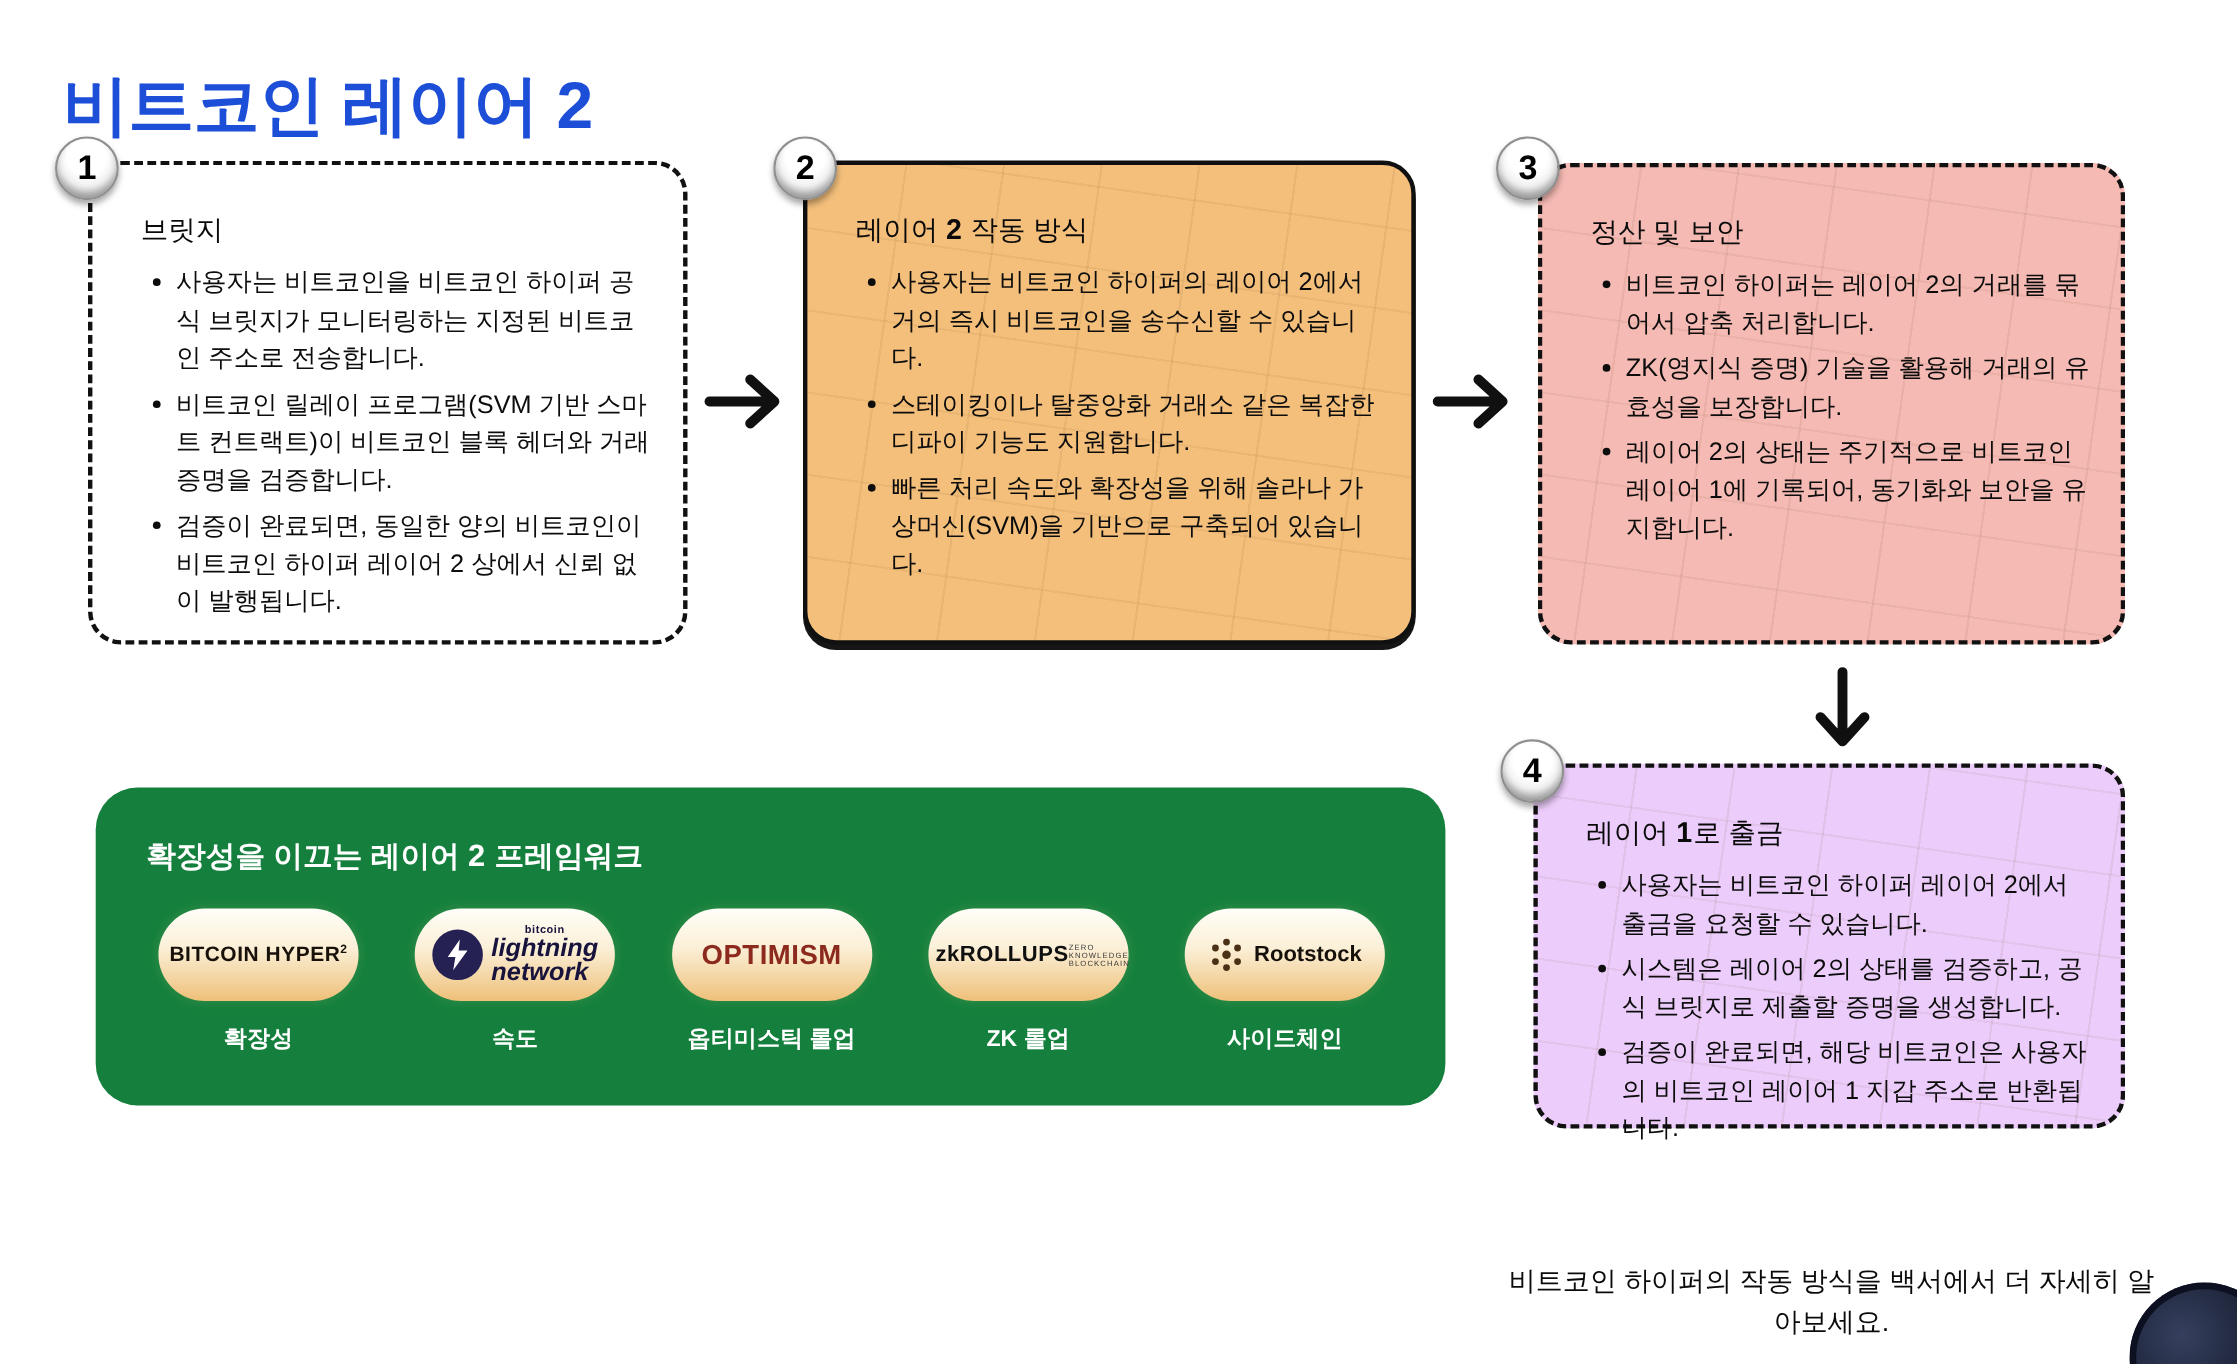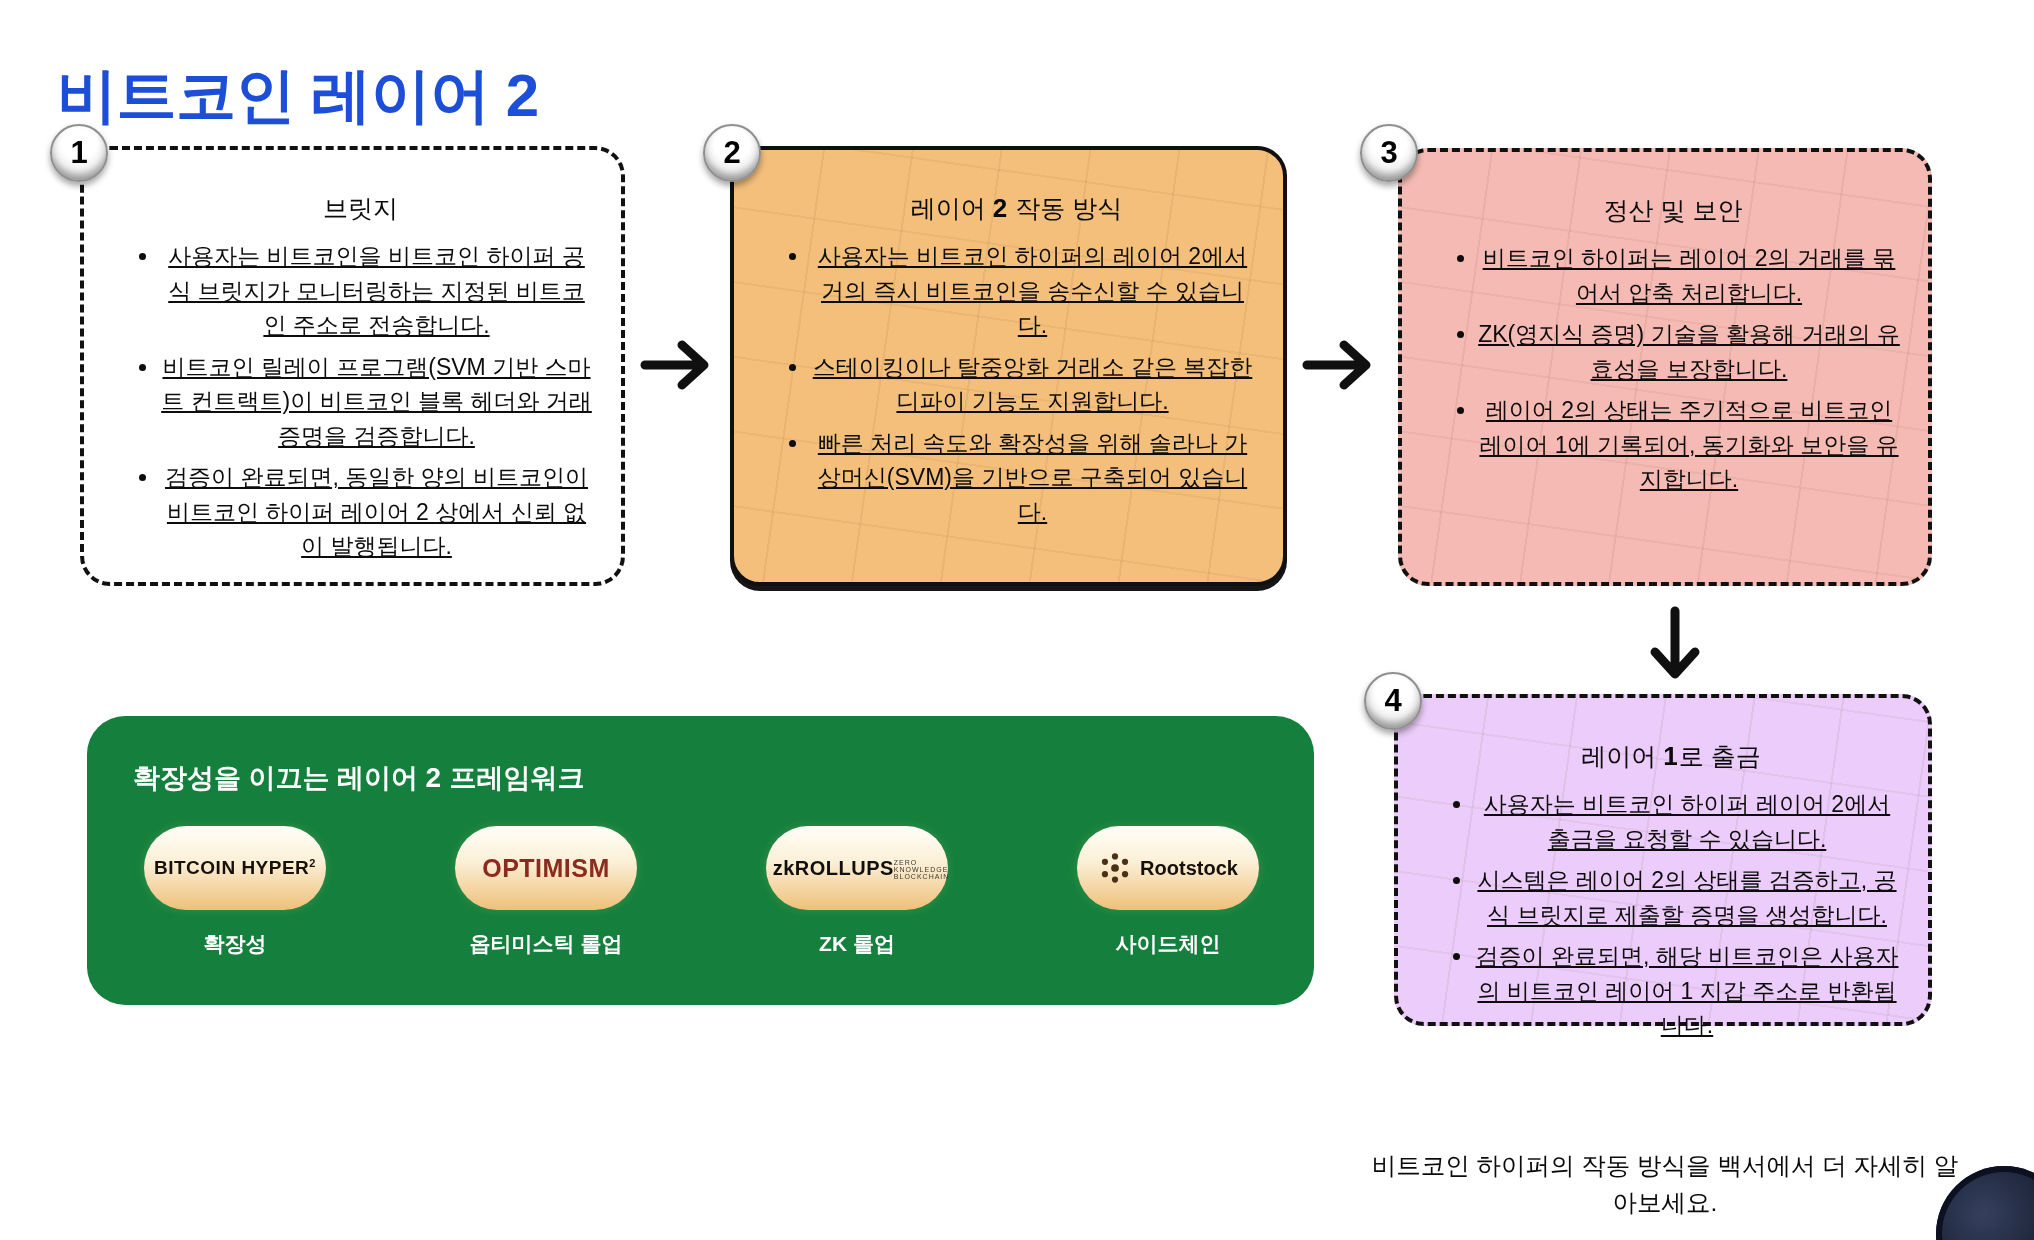--- a/index.html
+++ b/index.html
@@ -5,35 +5,35 @@
   html,body{margin:0;padding:0;background:#fff;}
   .canvas{
     position:relative;width:2034px;height:1240px;overflow:hidden;
     font-family:"Liberation Sans","DejaVu Sans",sans-serif;color:#0c0c0c;
     background:#fff;
   }
   .page-title{position:absolute;left:57px;top:16px;font-size:60px;font-weight:700;letter-spacing:-0.5px;color:#1d4ed8;}
   .blocky{font-weight:900;letter-spacing:1px;}
 
   
-  .step-box{position:absolute;box-sizing:border-box;border-radius:30px;padding:42px 28px 20px 44px;text-align:center;}
+  .step-box{position:absolute;box-sizing:border-box;border-radius:30px;padding:42px 28px 20px 44px;}
   .step-box.texture::before{
     content:"";position:absolute;inset:0;border-radius:24px;pointer-events:none;
     background:
       repeating-linear-gradient(98deg, rgba(90,50,10,0.07) 0 2px, transparent 2px 88px),
       repeating-linear-gradient(8deg, rgba(90,50,10,0.06) 0 2px, transparent 2px 74px);
   }
   #box-bridge{left:80px;top:146px;width:545px;height:440px;background:#ffffff;border:4px dashed #111;}
   #box-layer2{left:730px;top:146px;width:557px;height:440px;background:#f3bf7b;border:4px solid #101010;box-shadow:0 5px 0 rgba(10,10,10,0.95);}
   #box-settlement{left:1398px;top:148px;width:534px;height:438px;background:#f5bab3;border:4px dashed #111;}
   #box-withdraw{left:1394px;top:694px;width:538px;height:332px;background:#ecccfa;border:4px dashed #111;}
 
   .step-heading{font-size:25px;font-weight:500;margin:0 0 14px 0;color:#0a0a0a;}
   .step-heading .blocky{font-size:26px;}
-  .step-box ul{margin:0;padding-left:32px;text-decoration:underline;}
+  .step-box ul{margin:0;padding-left:32px;}
   .step-box li{font-size:23px;line-height:1.5;margin-bottom:7px;}
 
   
   .num-ball{
     position:absolute;width:58px;height:58px;border-radius:50%;z-index:6;
     background:radial-gradient(circle at 50% 30%, #ffffff 38%, #f0f0f0 58%, #b5b5b5 90%, #8a8a8a 100%);
     border:2px solid #8f8f8f;box-sizing:border-box;
     display:flex;align-items:center;justify-content:center;
     font-size:31px;font-weight:900;color:#000;
     box-shadow:0 4px 6px rgba(0,0,0,0.35), inset 0 -5px 7px rgba(0,0,0,0.22);
@@ -160,20 +160,35 @@
 
     <div class="badges-row">
 
       <div class="badge-col">
         <div class="badge">
           <span class="bh-word"><span>BITCOIN HYPER</span><sup>2</sup></span>
         </div>
         <div class="badge-label">확장성</div>
       </div>
 
+      <div class="badge-col">
+        <div class="badge">
+          <span class="ln-circle">
+            <svg width="24" height="30" viewBox="0 0 24 30">
+                <path d="M14 1 L3 17 H10 L8 29 L21 11 H13 Z" fill="#ffffff"></path>
+              </svg>
+          </span>
+          <span class="ln-text">
+            <span class="ln-top">bitcoin</span>
+            <span class="ln-main">lightning</span>
+            <span class="ln-main">network</span>
+          </span>
+        </div>
+        <div class="badge-label">속도</div>
+      </div>
 
       <div class="badge-col">
         <div class="badge">
           <span class="op-word">OPTIMISM</span>
         </div>
         <div class="badge-label">옵티미스틱 롤업</div>
       </div>
 
       <div class="badge-col">
         <div class="badge">

